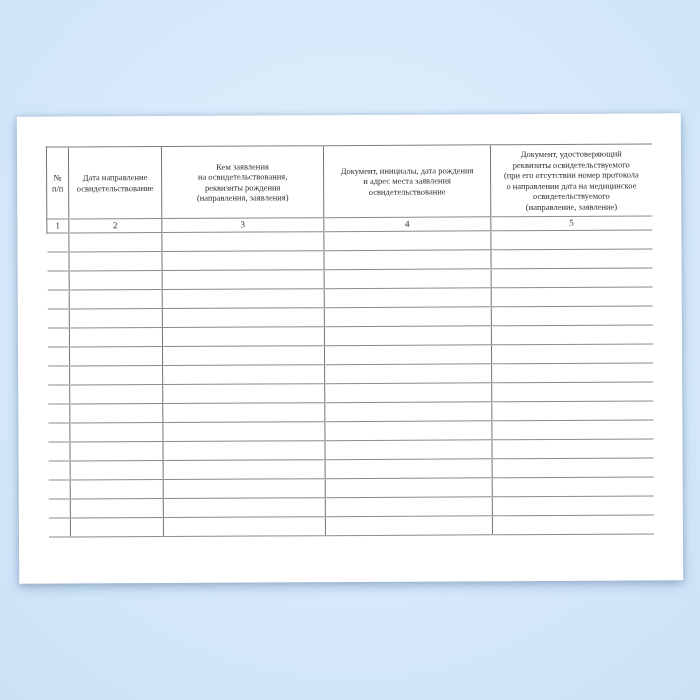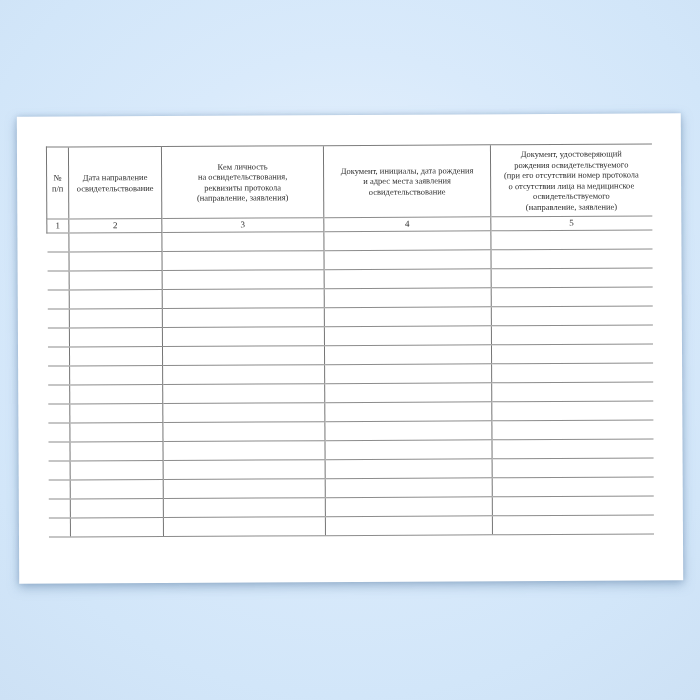--- a/index.html
+++ b/index.html
@@ -107,35 +107,35 @@
         <tr class="hdr">
           <th>
               <div>№</div>
               <div>п/п</div>
             </th>
           <th>
               <div>Дата направление</div>
               <div>освидетельствование</div>
             </th>
           <th>
-              <div>Кем личность</div>
+              <div>Кем заявления</div>
               <div>на освидетельствования,</div>
-              <div>реквизиты протокола</div>
-              <div>(направление, заявления)</div>
+              <div>реквизиты рождения</div>
+              <div>(направления, заявления)</div>
             </th>
           <th>
               <div>Документ, инициалы, дата рождения</div>
               <div>и адрес места заявления</div>
               <div>освидетельствование</div>
             </th>
           <th>
               <div>Документ, удостоверяющий</div>
-              <div>рождения освидетельствуемого</div>
+              <div>реквизиты освидетельствуемого</div>
               <div>(при его отсутствии номер протокола</div>
-              <div>о отсутствии лица на медицинское</div>
+              <div>о направлении дата на медицинское</div>
               <div>освидетельствуемого</div>
               <div>(направление, заявление)</div>
             </th>
         </tr>
         <tr class="nums">
           <td>1</td>
           <td>2</td>
           <td>3</td>
           <td>4</td>
           <td>5</td>

